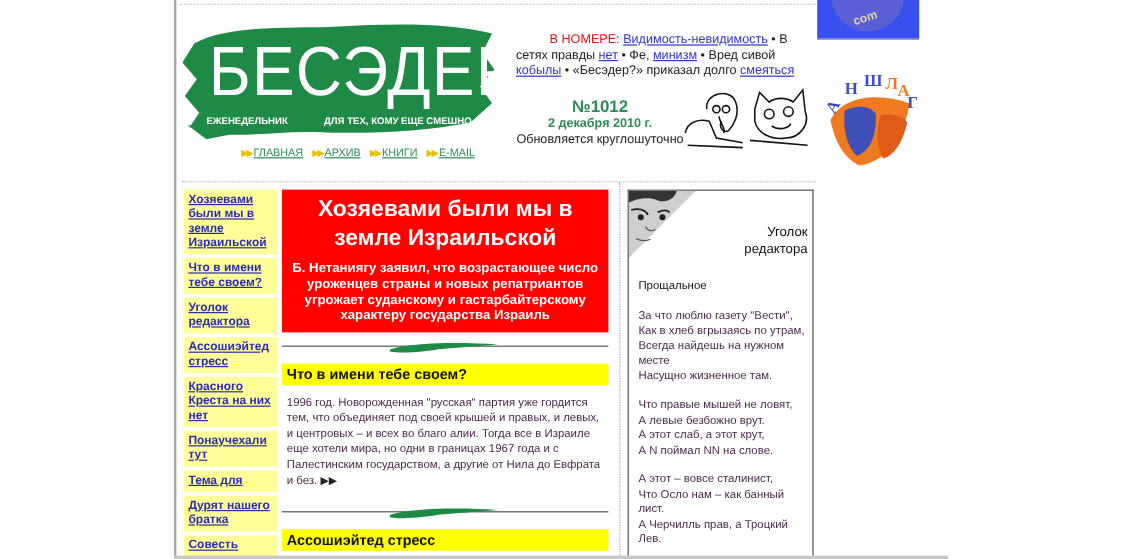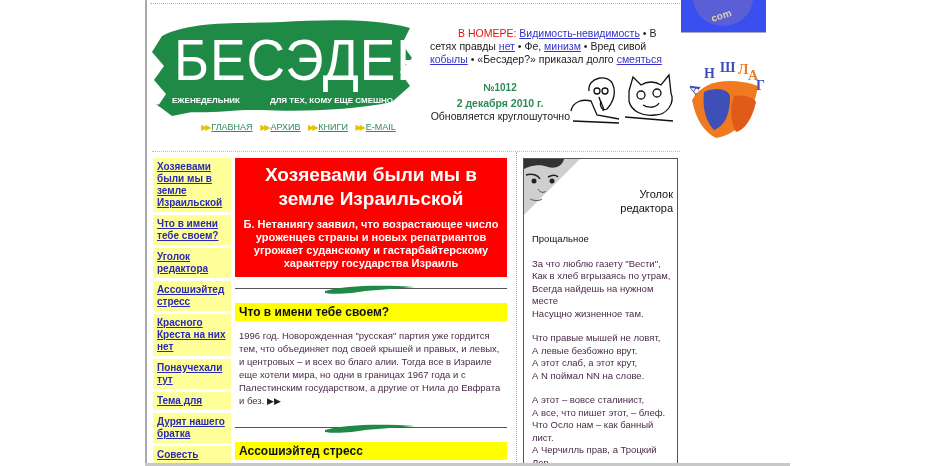--- a/index.html
+++ b/index.html
@@ -16,23 +16,23 @@
   
   .nav{position:absolute;left:201px;top:122px;font-size:9px;text-align:right;}
   .nav a{color:#2e8b57;text-decoration:underline;margin-right:5px;}
   .nav .arrow{color:#e5c200;font-size:8px;margin-right:2px;letter-spacing:-2px;}
   .nav-dots{position:absolute;left:152px;top:151px;width:528px;border-top:1px dotted #bbb;}
   
   .inissue{position:absolute;left:430px;top:27px;width:250px;font-size:10.5px;line-height:13px;color:#222;}
   .inissue .lbl{color:#e01010;padding-left:28px;}
   .inissue a{color:#3333cc;text-align:right;}
   .issue-no{position:absolute;left:430px;top:80px;width:140px;text-align:center;}
-  .issue-no .num{color:#2e8b57;font-weight:bold;font-size:10px;line-height:16px;}
+  .issue-no .num{color:#2e8b57;font-weight:bold;font-size:14px;line-height:16px;}
   .issue-no .date{color:#2e8b57;font-weight:bold;font-size:10.5px;line-height:14px;}
-  .issue-no .upd{color:#222;font-size:10.5px;line-height:13px;text-align:right;}
+  .issue-no .upd{color:#222;font-size:10.5px;line-height:13px;}
   .cartoon{position:absolute;left:569px;top:71px;width:108px;height:54px;}
   .anshlag{position:absolute;left:684px;top:60px;width:85px;height:80px;}
   .dotcom{position:absolute;left:681px;top:0;width:85px;height:32px;background:#3a4ff0;border-bottom:1px solid #aab;}
   .dotcom .ring{position:absolute;left:12px;top:-30px;width:60px;height:56px;border-radius:50%;background:#5a5fd6;}
   .dotcom .txt{position:absolute;left:30px;top:10px;color:#e0d2a8;font-size:10px;font-weight:bold;transform:rotate(-18deg);}
   
   .sidebar{position:absolute;left:153px;top:158px;width:78px;height:310px;background:#fff;}
   .side-item{background:#ffff99;margin-bottom:3px;padding:3px 3px 3px 4px;font-size:10px;line-height:12px;font-weight:bold;}
   .side-item a{color:#2b2bb0;text-decoration:underline;}
   
@@ -188,21 +188,20 @@
       <div>Насущно жизненное там.</div>
     </div>
     <div class="stanza">
       <div>Что правые мышей не ловят,</div>
       <div>А левые безбожно врут.</div>
       <div>А этот слаб, а этот крут,</div>
       <div>А N поймал NN на слове.</div>
     </div>
     <div class="stanza">
       <div>А этот – вовсе сталинист,</div>
-      <div>А все, что пишет этот, – блеф.</div>
       <div>Что Осло нам – как банный лист.</div>
       <div>А Черчилль прав, а Троцкий Лев.</div>
     </div>
 
   </div>
 </div>
 
 <div class="bottom-rule"></div>
 
 </body></html>

